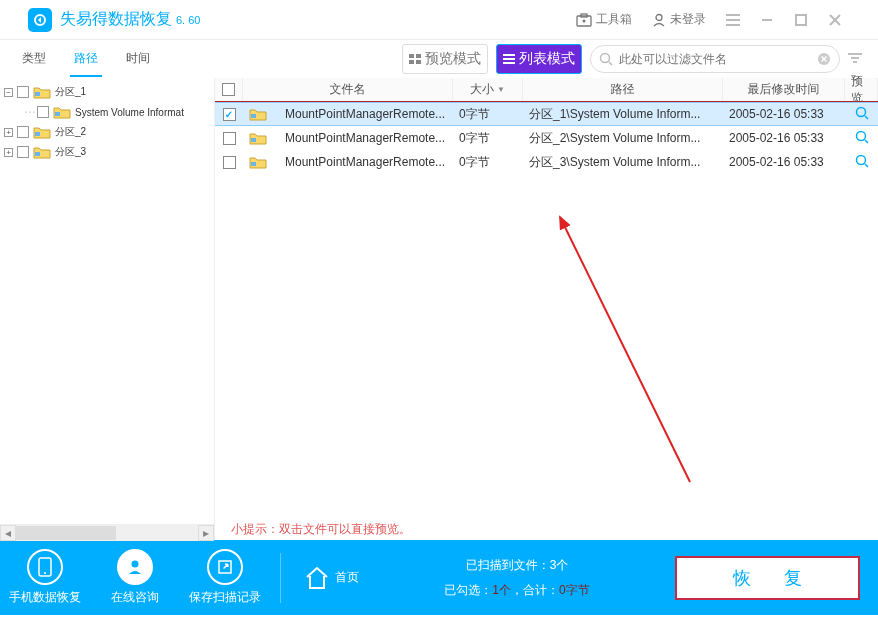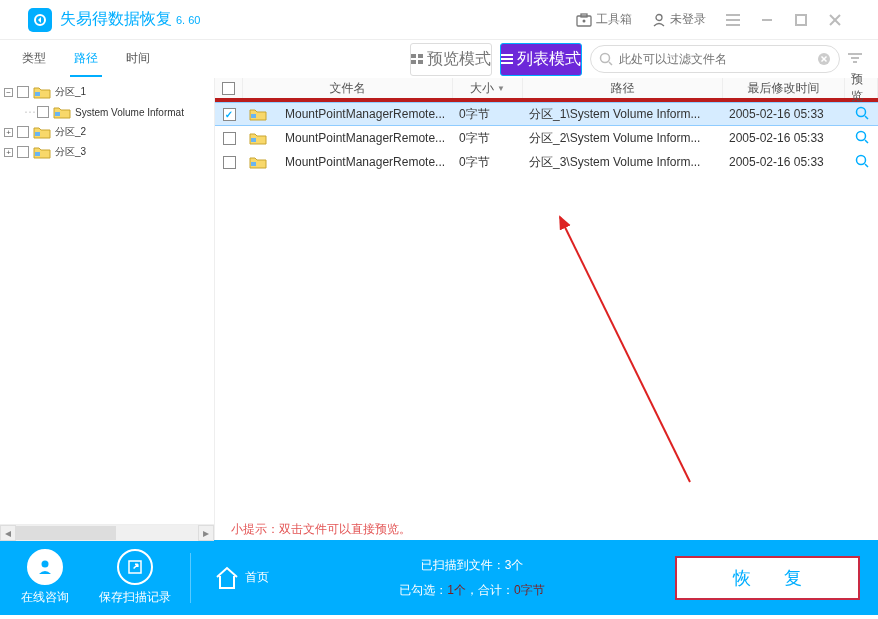--- a/index.html
+++ b/index.html
@@ -12,42 +12,42 @@
 .titlebar-right { margin-left: auto; display: flex; align-items: center; gap: 4px; }
 .titlebar-btn { display: flex; align-items: center; gap: 4px; padding: 4px 8px; color: #777; cursor: pointer; }
 .titlebar-icon { width: 30px; height: 30px; display: flex; align-items: center; justify-content: center; color: #bbb; cursor: pointer; font-size: 18px; }
 .win-icon { width: 30px; height: 30px; display: flex; align-items: center; justify-content: center; color: #ccc; cursor: pointer; }
 
 .toolbar { height: 38px; display: flex; align-items: center; padding: 0 10px; }
 .tabs { display: flex; gap: 20px; margin-left: 8px; }
 .tab { padding: 8px 4px; color: #555; cursor: pointer; }
 .tab.active { color: #00aeff; border-bottom: 2px solid #00aeff; }
 .toolbar-right { margin-left: auto; display: flex; align-items: center; gap: 8px; }
-.mode-btn { display: flex; align-items: center; gap: 4px; padding: 5px 0; border: 1px solid #ddd; border-radius: 3px; color: #777; cursor: pointer; font-size: 16px; }
+.mode-btn { display: flex; align-items: center; gap: 4px; padding: 5px 6px; border: 1px solid #ddd; border-radius: 3px; color: #777; cursor: pointer; font-size: 14px; }
 .mode-btn.active { background: #6d28d9; color: #fff; border-color: #00aeff; }
 .search-box { display: flex; align-items: center; width: 250px; height: 28px; border: 1px solid #ddd; border-radius: 14px; padding: 0 8px; gap: 6px; }
 .search-box input { border: none; outline: none; flex: 1; font-size: 12px; color: #999; }
 .filter-icon { width: 20px; color: #aaa; cursor: pointer; font-size: 14px; }
 
 .content { display: flex; height: 462px; }
 .tree-panel { width: 215px; border-right: 1px solid #eee; display: flex; flex-direction: column; }
 .tree { flex: 1; padding: 4px; overflow: hidden; }
 .tree-node { display: flex; align-items: center; height: 20px; white-space: nowrap; }
 .tree-toggle { width: 9px; height: 9px; border: 1px solid #999; display: flex; align-items: center; justify-content: center; font-size: 8px; line-height: 7px; margin-right: 4px; color: #555; background: #fff; cursor: pointer; }
 .tree-line { display:inline-block; width: 9px; text-align:center; color:#ccc; margin-right:4px; }
 .tree-chk { width: 12px; height: 12px; border: 1px solid #999; margin-right: 4px; }
 .folder-icon { width: 18px; height: 14px; margin-right: 4px; display: inline-flex; }
 .tree-label { font-size: 10px; }
 .tree-scroll { height: 16px; display:flex; align-items:center; border-top:1px solid #eee; background:#f5f5f5; }
 .scroll-btn { width:16px; height:16px; display:flex; align-items:center; justify-content:center; color:#888; border:1px solid #ddd; background:#f0f0f0; }
 .scroll-track { flex:1; height:16px; background:#f0f0f0; position:relative; }
 .scroll-thumb { position:absolute; left:0; top:1px; height:14px; width:55%; background:#ddd; }
 
 .file-panel { flex: 1; display: flex; flex-direction: column; }
-.file-header { display: flex; height: 24px; border-bottom: 4px solid #b91c1c; background: #fafafa; }
+.file-header { display: flex; height: 24px; border-bottom: 1px solid #b91c1c; background: #fafafa; }
 .col { display: flex; align-items: center; padding: 0 6px; border-right: 1px solid #eee; color: #555; }
 .col-chk { width: 28px; justify-content: center; }
 .col-name { width: 210px; justify-content: center; }
 .col-size { width: 70px; justify-content: center; gap:3px; }
 .col-path { width: 200px; justify-content: center; }
 .col-date { width: 122px; justify-content: center; }
 .col-preview { flex: 1; justify-content: center; }
 .file-rows { flex: 1; position: relative; }
 .file-row { display: flex; height: 24px; align-items: center; }
 .file-row.selected { background: #d6ecff; border-top:1px solid #8fccff; border-bottom:1px solid #8fccff; }
@@ -328,20 +328,29 @@
       </svg>
       </div>
     <div class="hint-bar">
         <span class="hint-text">小提示：双击文件可以直接预览。</span>
       </div>
   </div>
 </div>
 
 <div class="bottom-bar">
   <div class="bottom-btn">
+    <div class="bottom-btn-icon">
+        <svg width="14" height="20" viewBox="0 0 14 20">
+          <rect x="1" y="1" width="12" height="18" rx="2" fill="none" stroke="#fff" stroke-width="1.5"></rect>
+          <circle cx="7" cy="16" r="1" fill="#fff"></circle>
+        </svg>
+      </div>
+    <span class="bottom-btn-label">手机数据恢复</span>
+  </div>
+  <div class="bottom-btn">
     <div class="bottom-btn-icon" style="background:#fff">
         <svg width="18" height="18" viewBox="0 0 18 18">
           <circle cx="9" cy="6" r="3.5" fill="#00aeff"></circle>
           <path d="M3 16 q6 -6 12 0" fill="#00aeff"></path>
         </svg>
       </div>
     <span class="bottom-btn-label">在线咨询</span>
   </div>
   <div class="bottom-btn">
     <div class="bottom-btn-icon">

